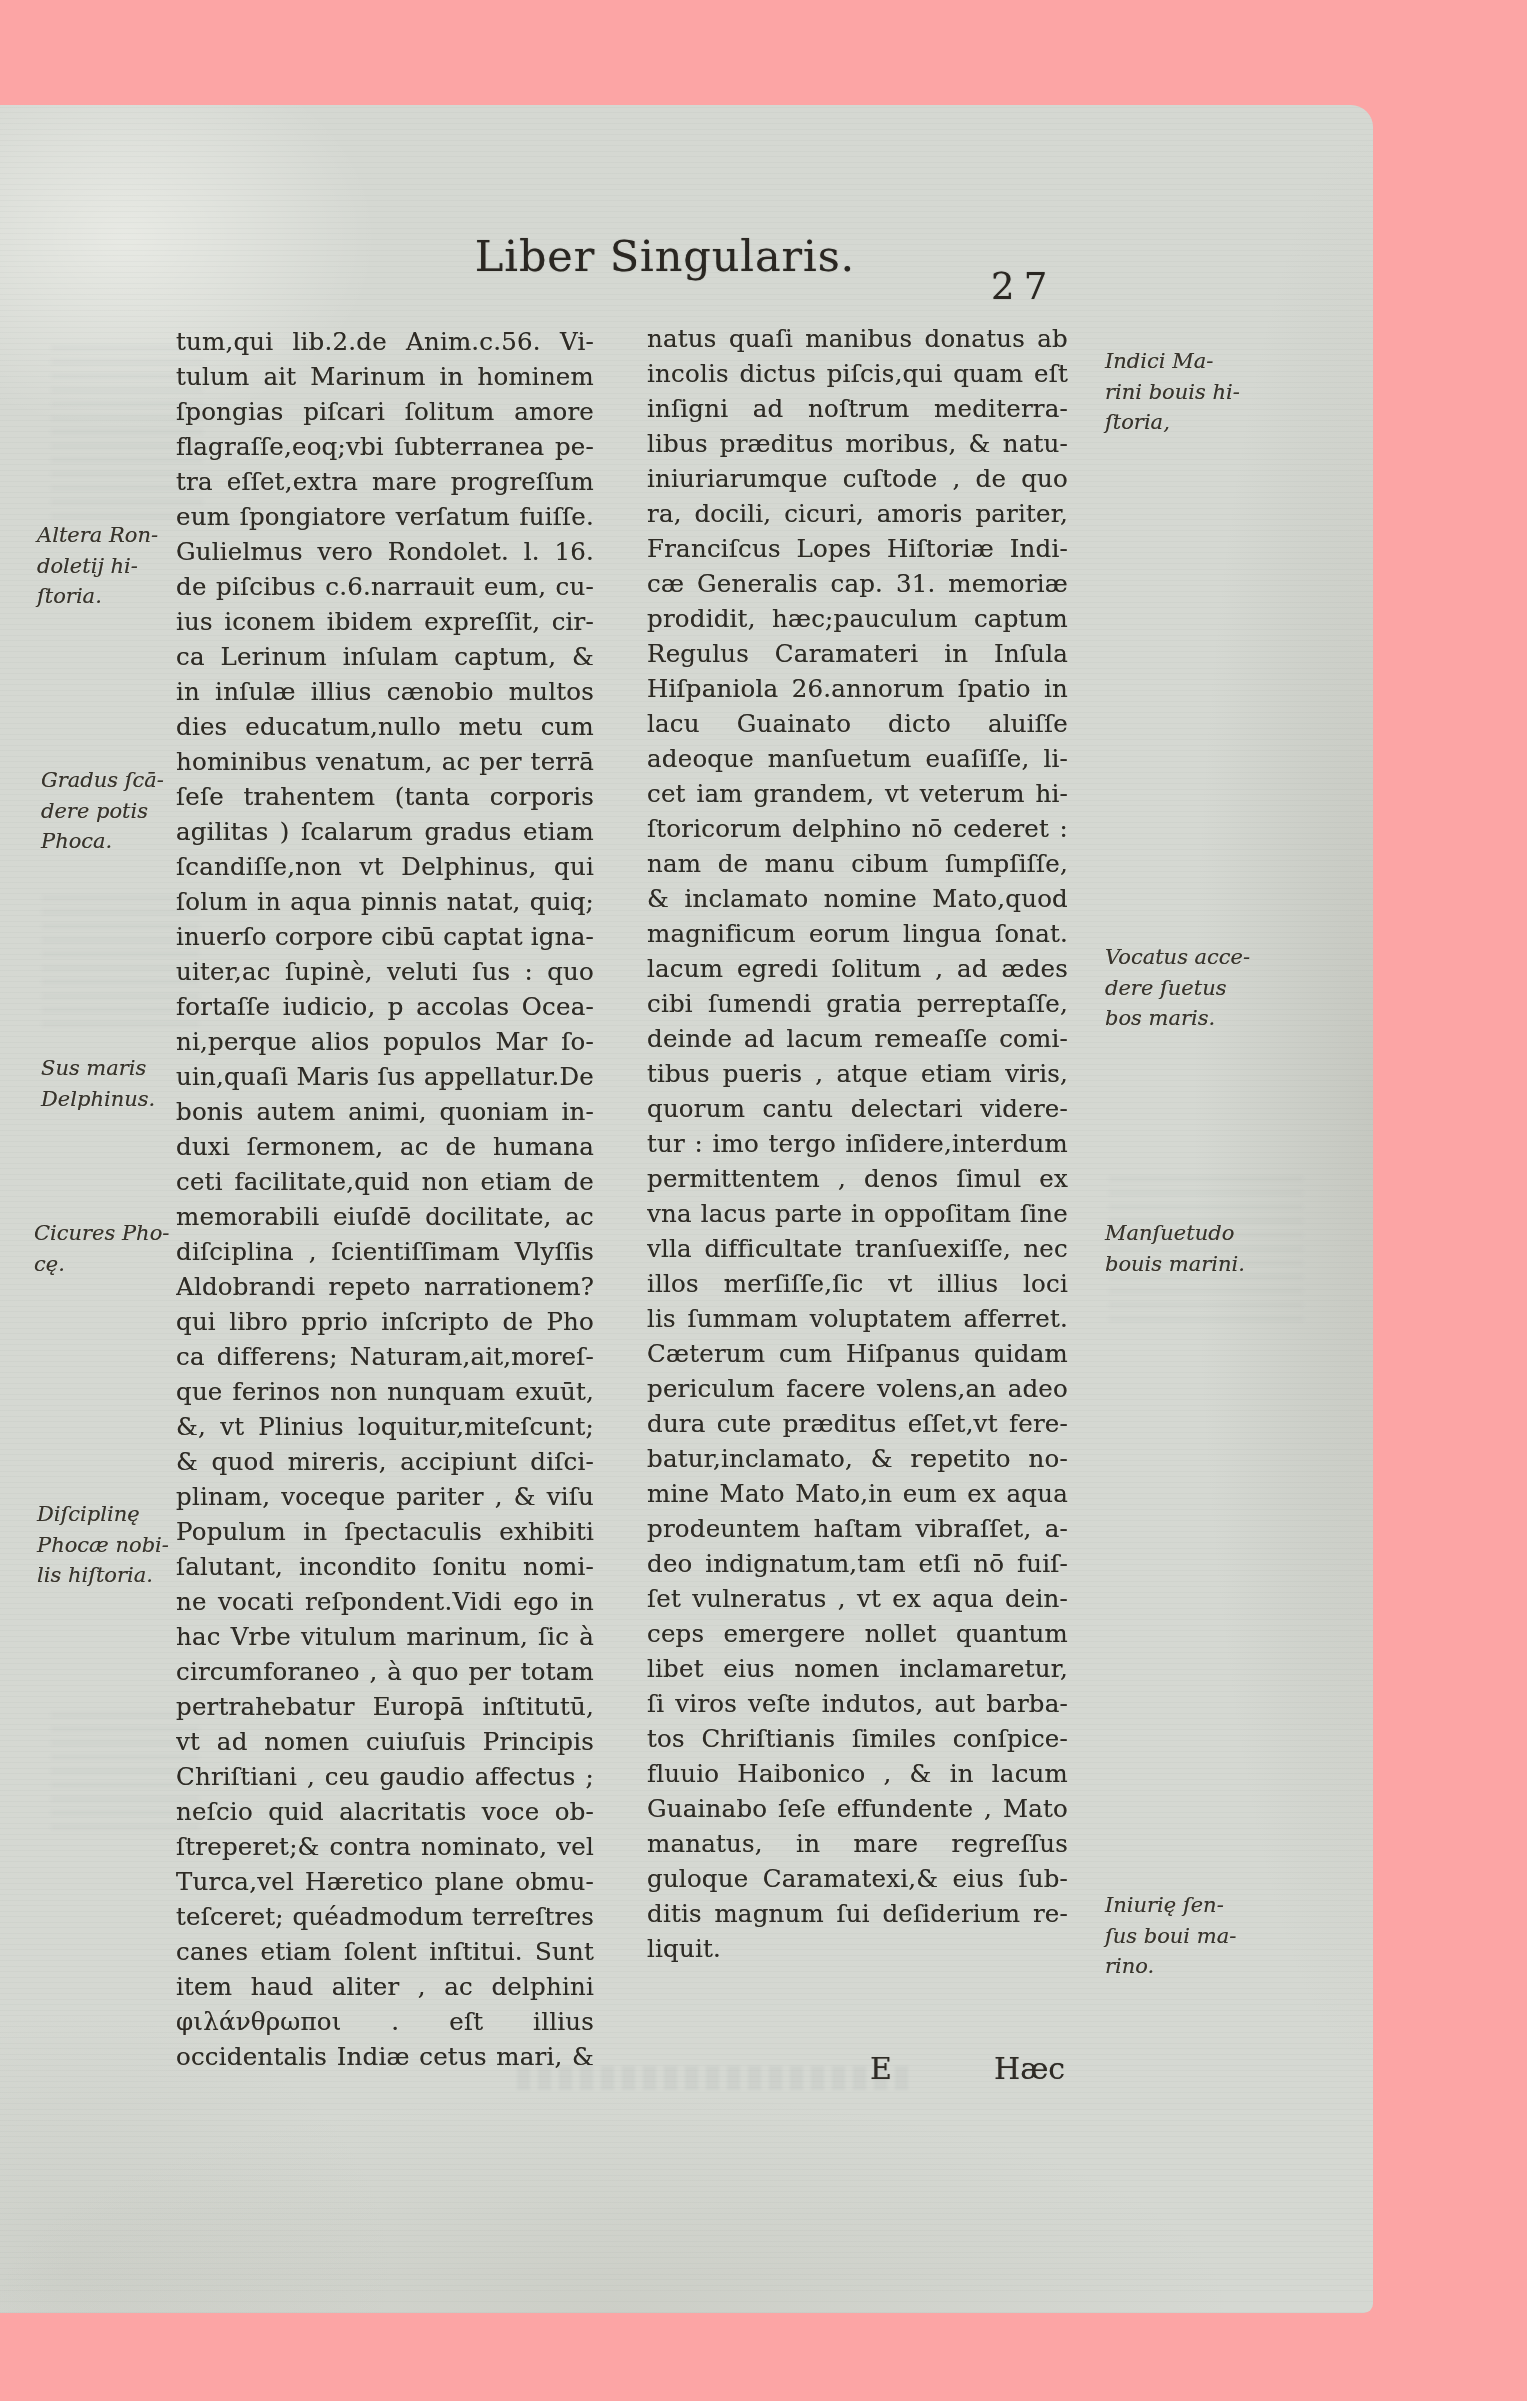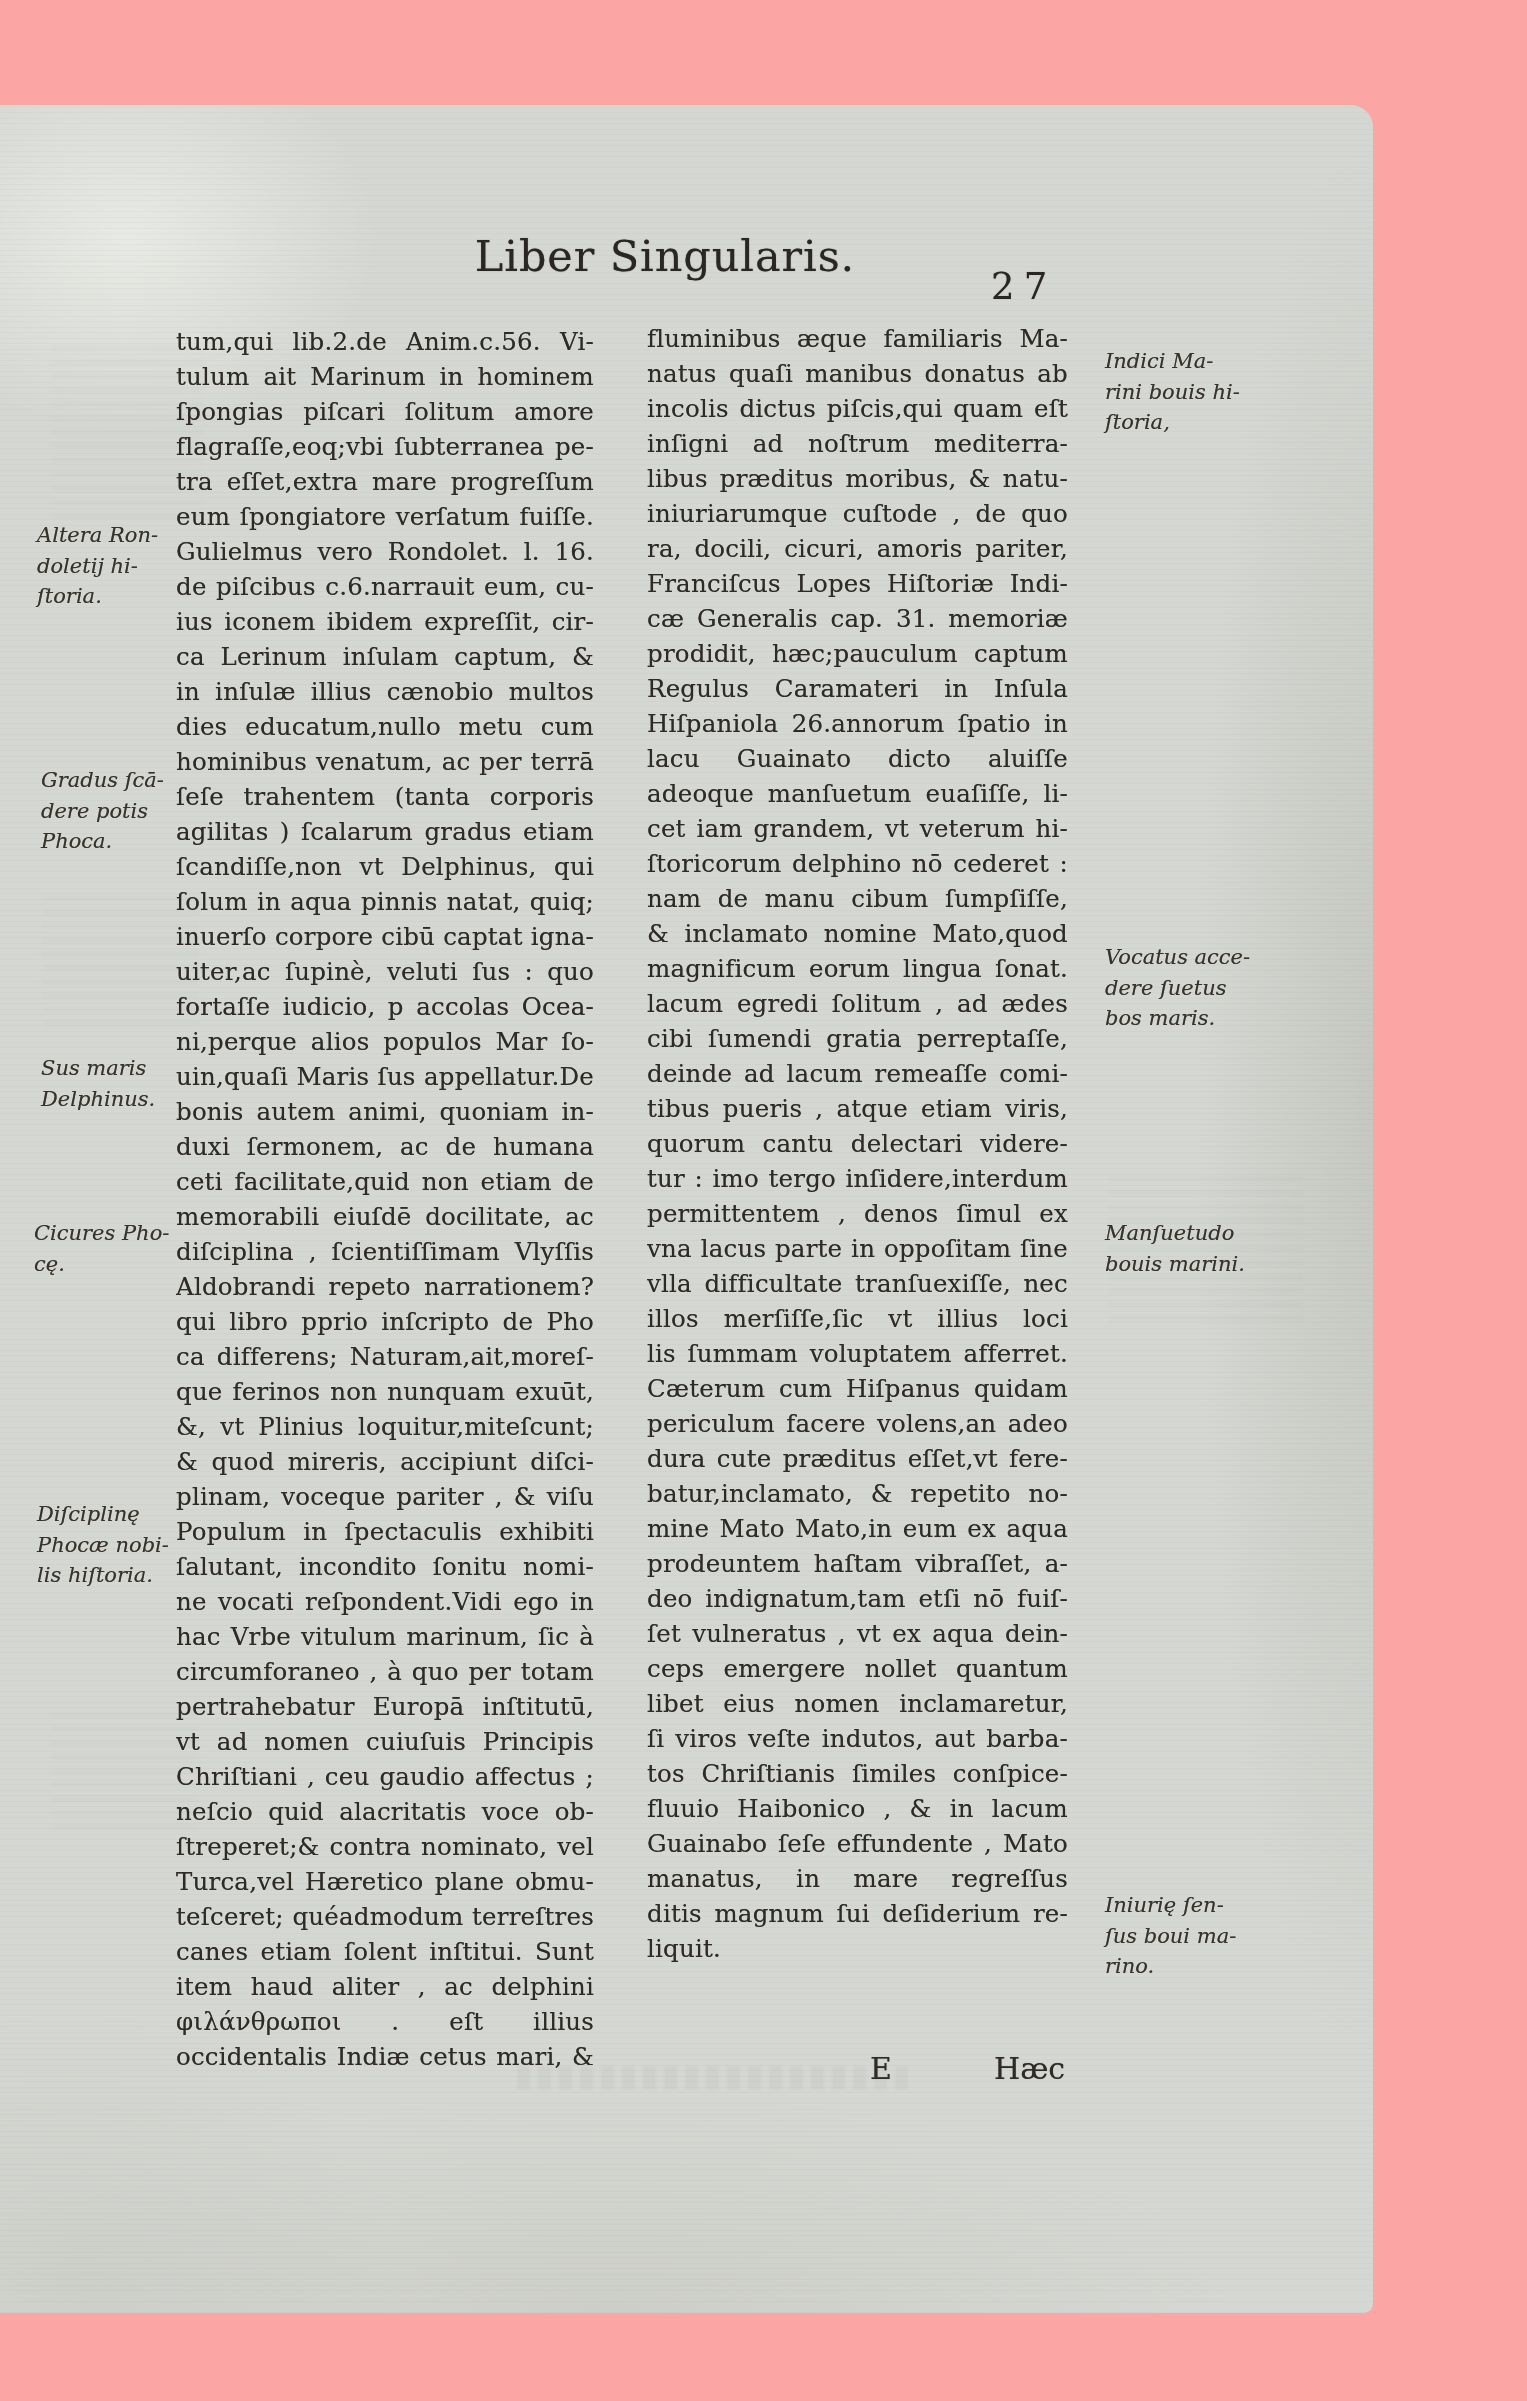--- a/index.html
+++ b/index.html
@@ -121,21 +121,20 @@
       <div class="tline">ſtreperet;&amp; contra nominato, vel</div>
       <div class="tline">Turca,vel Hæretico plane obmu-</div>
       <div class="tline">teſceret; quéadmodum terreſtres</div>
       <div class="tline">canes etiam ſolent inſtitui. Sunt</div>
       <div class="tline">item haud aliter , ac delphini</div>
       <div class="tline">φιλάνθρωποι . eſt illius congener</div>
       <div class="tline">occidentalis Indiæ cetus mari, &amp;</div>
     </div>
 
   <div class="col col-right">
-      <div class="tline">fluminibus æque familiaris Ma-</div>
       <div class="tline">natus quaſi manibus donatus ab</div>
       <div class="tline">incolis dictus piſcis,qui quam eſt</div>
       <div class="tline">inſigni ad noſtrum mediterra-</div>
       <div class="tline">libus præditus moribus, &amp; natu-</div>
       <div class="tline">iniuriarumque cuſtode , de quo</div>
       <div class="tline">ra, docili, cicuri, amoris pariter,</div>
       <div class="tline">Franciſcus Lopes Hiſtoriæ Indi-</div>
       <div class="tline">cæ Generalis cap. 31. memoriæ</div>
       <div class="tline">prodidit, hæc;pauculum captum</div>
       <div class="tline">Regulus Caramateri in Inſula</div>
@@ -166,20 +165,21 @@
       <div class="tline">prodeuntem haſtam vibraſſet, a-</div>
       <div class="tline">deo indignatum,tam etſi nō fuiſ-</div>
       <div class="tline">ſet vulneratus , vt ex aqua dein-</div>
       <div class="tline">ceps emergere nollet quantum</div>
       <div class="tline">libet eius nomen inclamaretur,</div>
       <div class="tline">ſi viros veſte indutos, aut barba-</div>
       <div class="tline">tos Chriſtianis ſimiles conſpice-</div>
       <div class="tline">fluuio Haibonico , &amp; in lacum</div>
       <div class="tline">Guainabo ſeſe effundente , Mato</div>
       <div class="tline">manatus, in mare regreſſus eſt,re-</div>
+      <div class="tline">guloque Caramatexi,&amp; eius ſub-</div>
       <div class="tline">ditis magnum ſui deſiderium re-</div>
       <div class="tline">liquit.</div>
     </div>
 
   <div class="note" style="left:37px; top:520px; width:162px;">
       <div class="note-line">Altera Ron-</div>
       <div class="note-line">doletij hi-</div>
       <div class="note-line">ſtoria.</div>
     </div>
   <div class="note" style="left:41px; top:765px; width:162px;">

